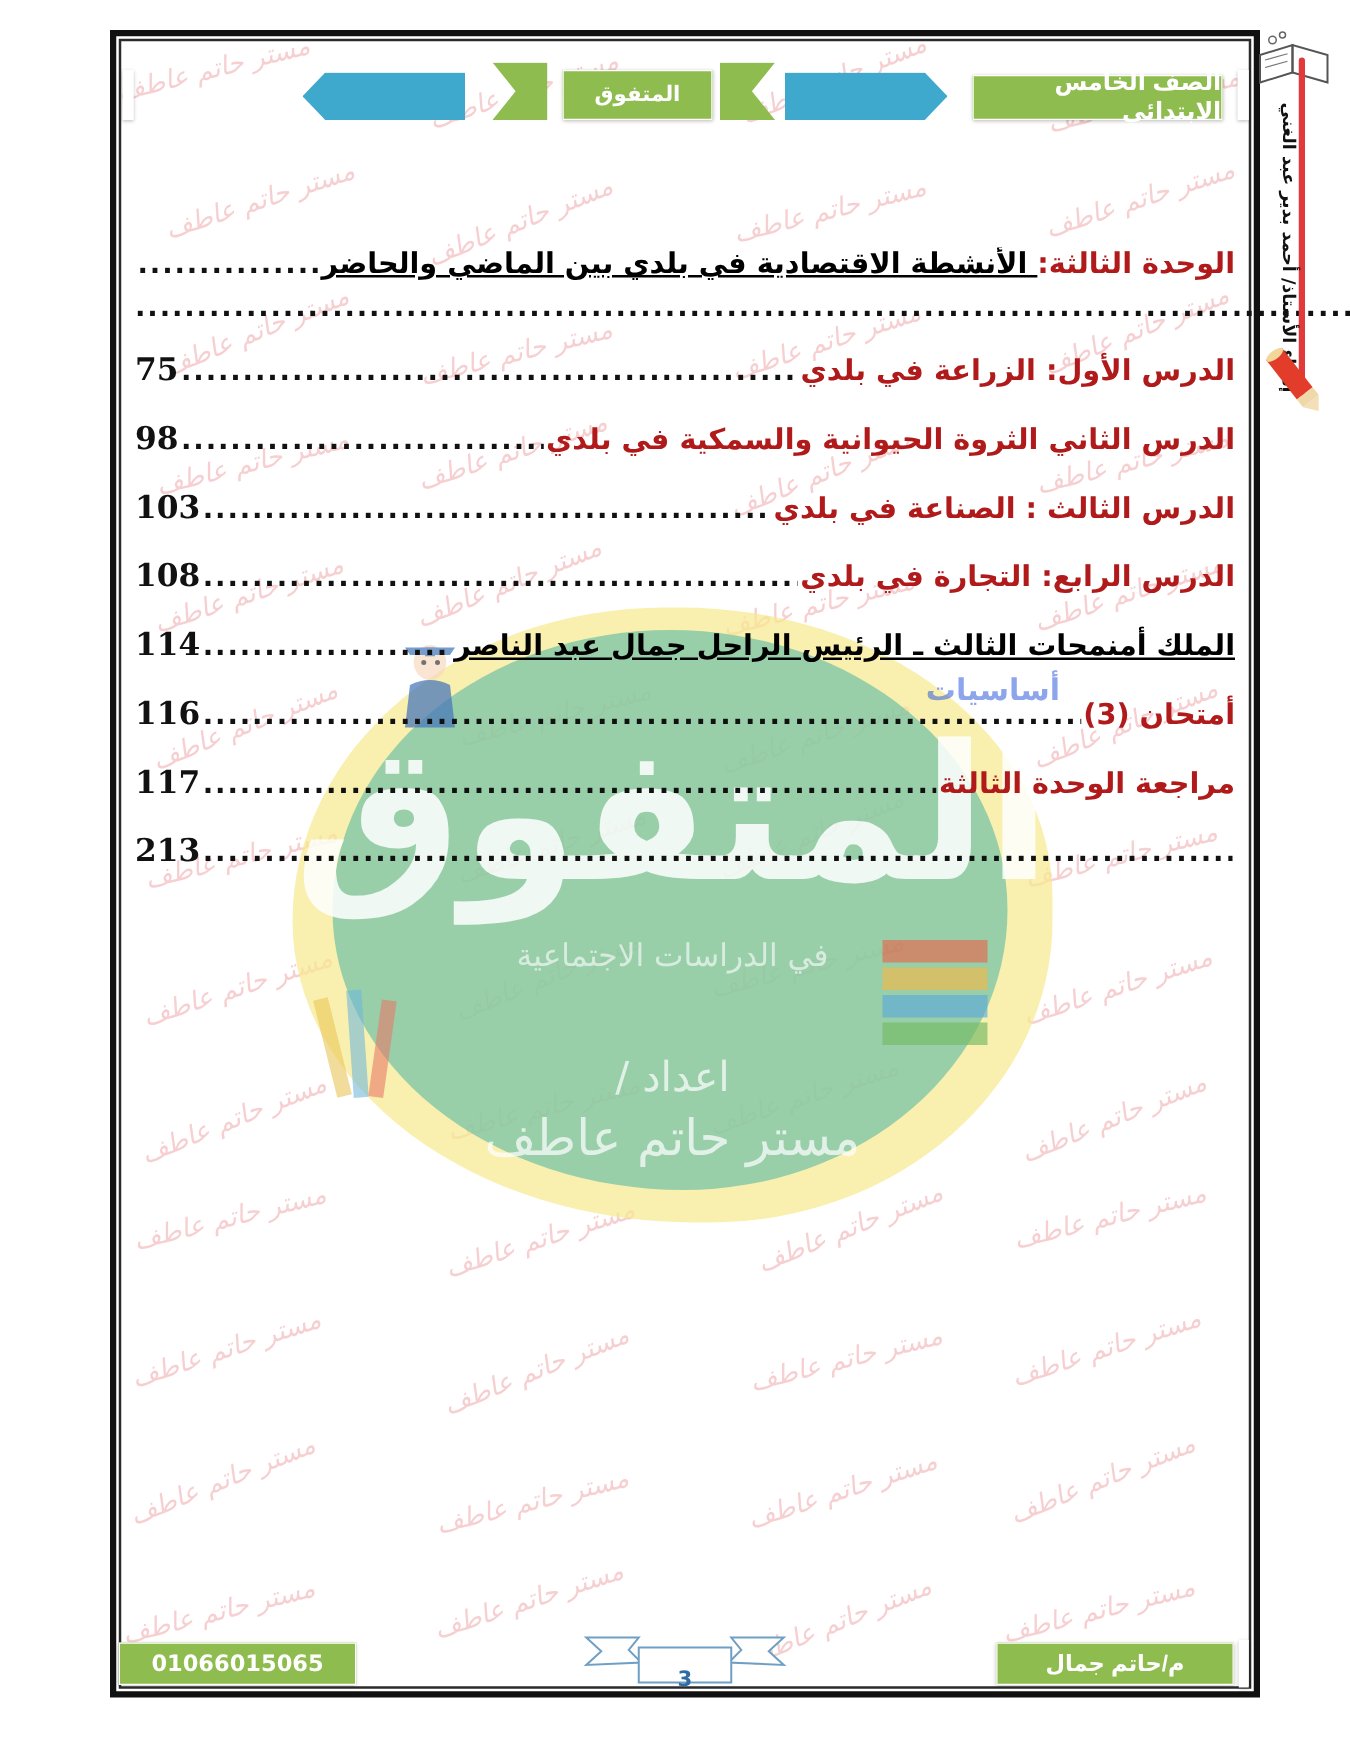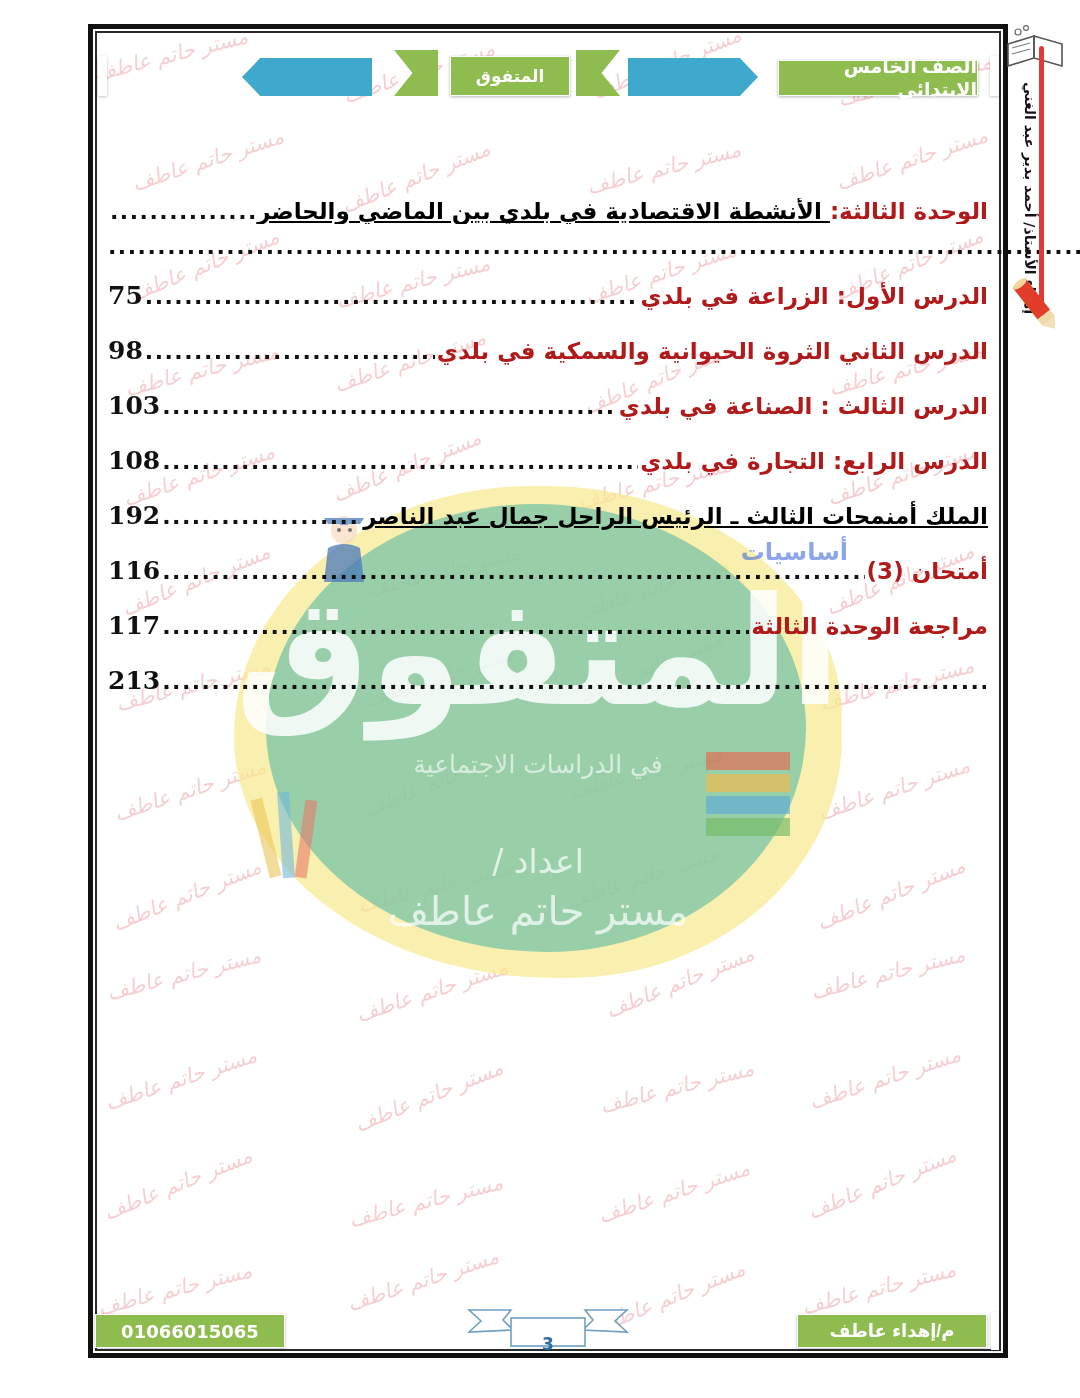--- a/index.html
+++ b/index.html
@@ -457,41 +457,41 @@
         <span class="pg">103</span>
       </div>
       <div class="toc-line">
         <span class="t-title"><span class="t-red">الدرس الرابع: التجارة في بلدي</span></span>
         <span class="leader">......................................................................................................................</span>
         <span class="pg">108</span>
       </div>
       <div class="toc-line">
         <span class="t-title"><span class="t-black">الملك أمنمحات الثالث ـ الرئيس الراحل جمال عبد الناصر</span></span>
         <span class="leader">......................................................................................................................</span>
-        <span class="pg">192</span>
+        <span class="pg">114</span>
       </div>
       <div class="toc-line">
         <span class="t-title"><span class="t-red">أمتحان (3)</span></span>
         <span class="leader">......................................................................................................................</span>
         <span class="pg">116</span>
       </div>
       <div class="toc-line">
         <span class="t-title"><span class="t-red">مراجعة الوحدة الثالثة</span></span>
         <span class="leader">......................................................................................................................</span>
         <span class="pg">117</span>
       </div>
       <div class="toc-line">
         <span class="leader">......................................................................................................................</span>
         <span class="pg">213</span>
       </div>
     </div>
 
   <div id="footer">
     <div id="ftr-author-tab"></div>
-    <div class="ftr-plate" id="ftr-author">م/إهداء عاطف</div>
+    <div class="ftr-plate" id="ftr-author">م/حاتم جمال</div>
 
     <svg id="ribbon" viewBox="0 0 170 52">
       <path d="M6 6 L48 6 L40 16 L50 26 L6 28 L18 17 Z" fill="#fff" stroke="#6f9fc4" stroke-width="1.6"></path>
       <path d="M164 6 L122 6 L130 16 L120 26 L164 28 L152 17 Z" fill="#fff" stroke="#6f9fc4" stroke-width="1.6"></path>
       <rect x="48" y="14" width="74" height="28" fill="#fff" stroke="#6f9fc4" stroke-width="1.6"></rect>
     </svg>
     <div id="ribbon-num">3</div>
 
     <div id="ftr-phone-wrap">
       <div class="ftr-plate" id="ftr-phone">01066015065</div>

